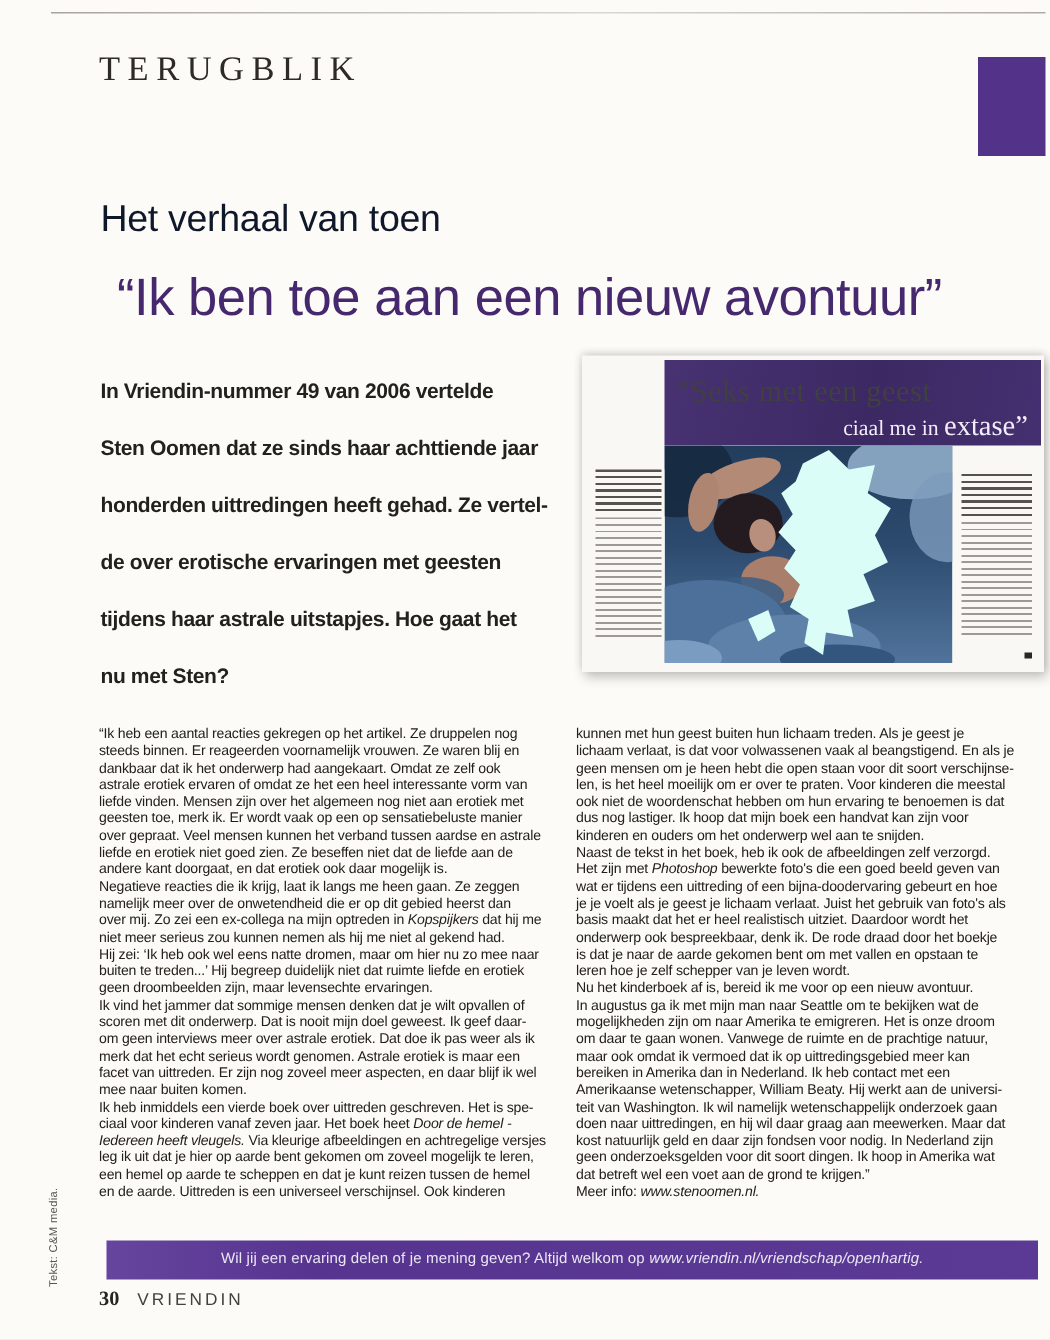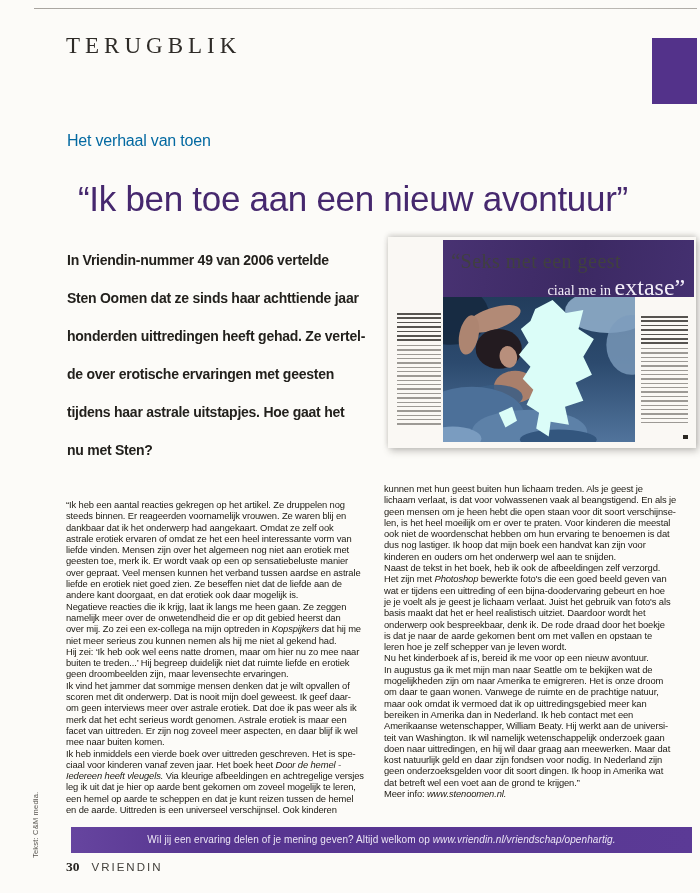--- a/index.html
+++ b/index.html
@@ -3,53 +3,53 @@
 <meta charset="utf-8">
 <style>
   html,body{margin:0;padding:0;background:#e9e7e2;}
   .page{position:relative;width:700px;height:893px;background:#fcfbf8;overflow:hidden;
         font-family:"Liberation Sans","DejaVu Sans",sans-serif;color:#232019;padding-left:39px;}
   .top-rule{position:absolute;left:34px;top:8px;width:663px;height:1px;
         background:linear-gradient(90deg,rgba(110,105,98,.6),rgba(110,105,98,.25) 55%,rgba(110,105,98,.55));}
   .section-header{position:absolute;left:66px;top:33px;
         font-family:"Liberation Serif","DejaVu Serif",serif;font-size:23px;letter-spacing:5px;color:#2e2b27;}
   .corner-square{position:absolute;left:652px;top:38px;width:45px;height:66px;background:#53328a;}
-  .kicker{position:absolute;left:67px;top:132px;font-size:16px;letter-spacing:-0.2px;color:#0369a1;}
+  .kicker{position:absolute;left:67px;top:132px;font-size:25px;letter-spacing:-0.2px;color:#0f172a;}
   .headline{position:absolute;left:62px;top:163px;margin:16px;font-size:35px;font-weight:normal;
         letter-spacing:-0.3px;color:#46286e;}
   .intro{position:absolute;left:67px;top:241px;width:320px;font-size:14px;font-weight:bold;
         line-height:38px;letter-spacing:-0.25px;color:#23211d;white-space:pre-line;}
 
   
   .clipping{position:absolute;left:388px;top:237px;width:308px;height:211px;margin:0;background:#faf8f4;
         box-shadow:0 -2px 5px rgba(60,55,50,.18),2px 3px 7px rgba(60,55,50,.3);}
   .clip-band{position:absolute;left:17.8%;top:1.2%;right:0.8%;height:27%;
         background:linear-gradient(100deg,#483272,#3c2963 55%,#443070);}
   .clip-strip{position:absolute;left:17.8%;top:28.2%;width:17.6%;height:8%;background:#968cbb;}
   .clip-headline1{position:absolute;left:20.5%;top:6%;font-family:"Liberation Serif","DejaVu Serif",serif;
         font-size:20px;letter-spacing:.5px;color:#404040;}
   .clip-headline2{position:absolute;right:3.5%;top:17.5%;font-family:"Liberation Serif","DejaVu Serif",serif;
         font-size:14.5px;color:#f2edf8;}
-  .clip-headline2 .em{font-size:24px;}
+  .clip-headline2 .em{font-size:19px;}
   .clip-photo{position:absolute;left:17.8%;top:28.2%;width:62.4%;height:69%;overflow:hidden;}
   .clip-photo svg{display:block;width:100%;height:100%;}
   .clip-col{position:absolute;}
   .clip-col-left{left:2.8%;top:36%;width:14.5%;bottom:6.5%;}
   .clip-col-right{right:2.6%;top:37.5%;width:15.4%;bottom:6%;}
   .fake-bold{height:24%;margin-bottom:6%;
         background:repeating-linear-gradient(to bottom,rgba(45,42,38,.8) 0 1.6px,transparent 1.6px 4.4px);}
   .fake-text{height:66%;
         background:repeating-linear-gradient(to bottom,rgba(80,76,70,.55) 0 1.3px,transparent 1.3px 4.35px);}
   .end-square{position:absolute;right:0;bottom:-3%;width:5px;height:4px;background:#2a2722;}
 
   
   .bodycol{position:absolute;top:483px;width:322px;font-size:9.4px;line-height:11.3px;
         letter-spacing:-0.12px;color:#232019;}
   .bodycol .tl{height:11.3px;white-space:nowrap;}
-  .bodycol.left{left:66px;margin-top:16px;}
+  .bodycol.left{left:66px;}
   .bodycol.right{left:384px;}
 
   .credit{position:absolute;left:31px;top:858px;transform:rotate(-90deg);transform-origin:0 0;
         font-size:7.5px;letter-spacing:.2px;color:#57544e;white-space:nowrap;}
 
   .footer-bar{position:absolute;left:71px;top:827px;width:621px;height:26px;text-align:center;
         line-height:26px;font-size:10px;letter-spacing:.1px;color:#ece6f5;
         background:linear-gradient(90deg,#66459f,#56348f 22%,#5b3a96);}
   .furl{}
 

